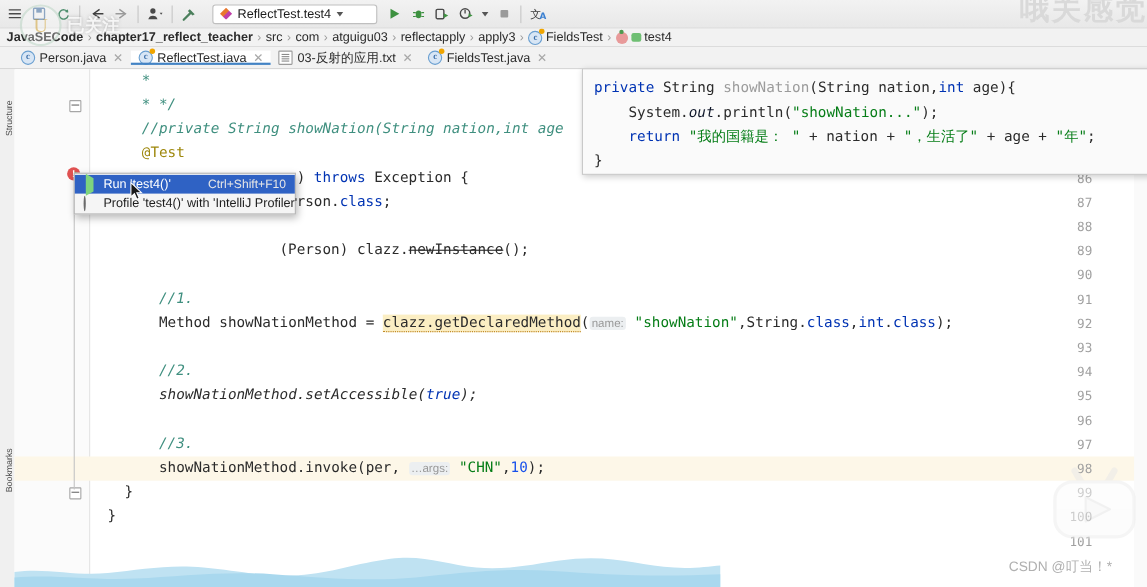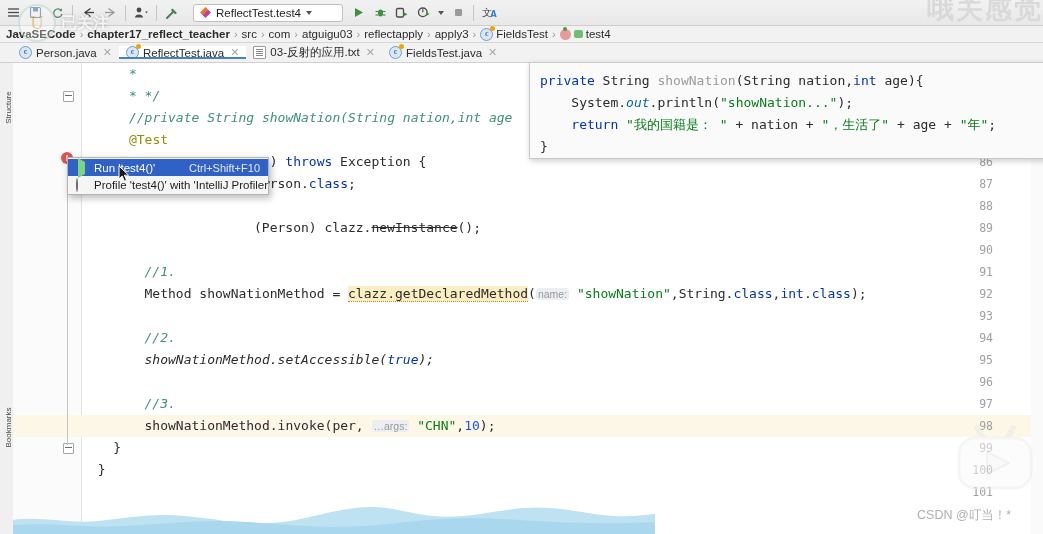--- a/index.html
+++ b/index.html
@@ -104,21 +104,21 @@
   .codeline{
     position:absolute;left:69px;height:22px;line-height:22px;
     font-family:"DejaVu Sans Mono",monospace;font-size:13px;white-space:pre;
   }
   .hl-line{position:absolute;left:0;width:1030px;height:22px;background:#fdf7e8;}
 
   
   .kw{color:#0033b3;}
   .str{color:#067d17;}
   .num{color:#1750eb;}
-  .cmt{color:#0369a1;font-style:italic;}
+  .cmt{color:#0f172a;font-style:italic;}
   .cmt-g{color:#3f8f7f;font-style:italic;}
   .ann{color:#9e880d;}
   .pln{color:#2b2b2b;}
   .deprec{text-decoration:line-through;}
   .param-hint{
     color:#999;font-size:10.5px;background:#eceff1;border-radius:3px;padding:0 2px;
     font-family:"Liberation Sans",sans-serif;
   }
   .search-hl{background:#fbeec3;border-bottom:1px dotted #c28b2b;}
 

